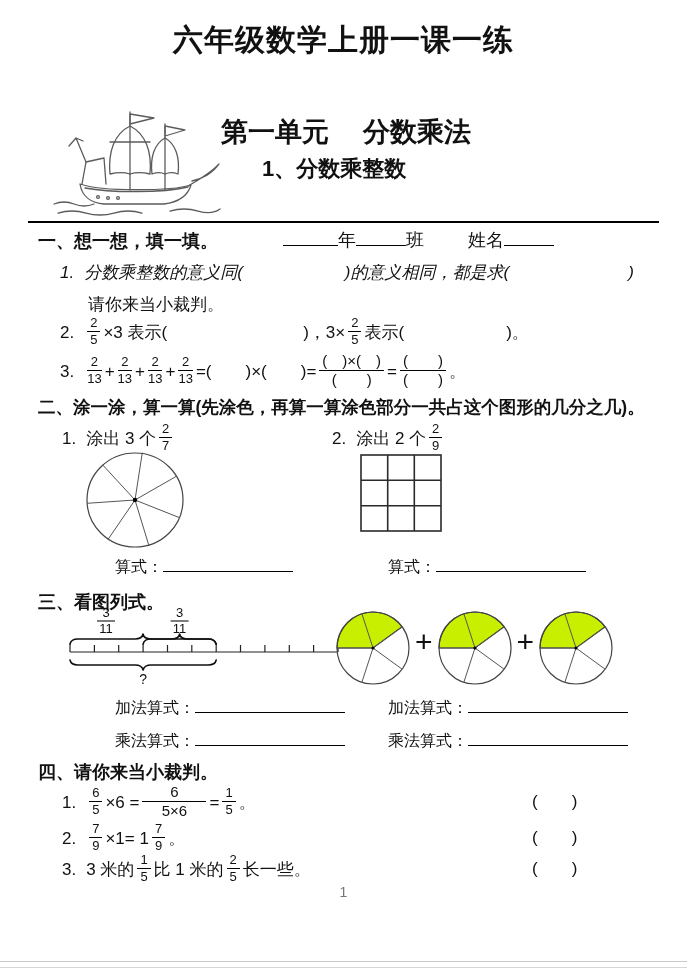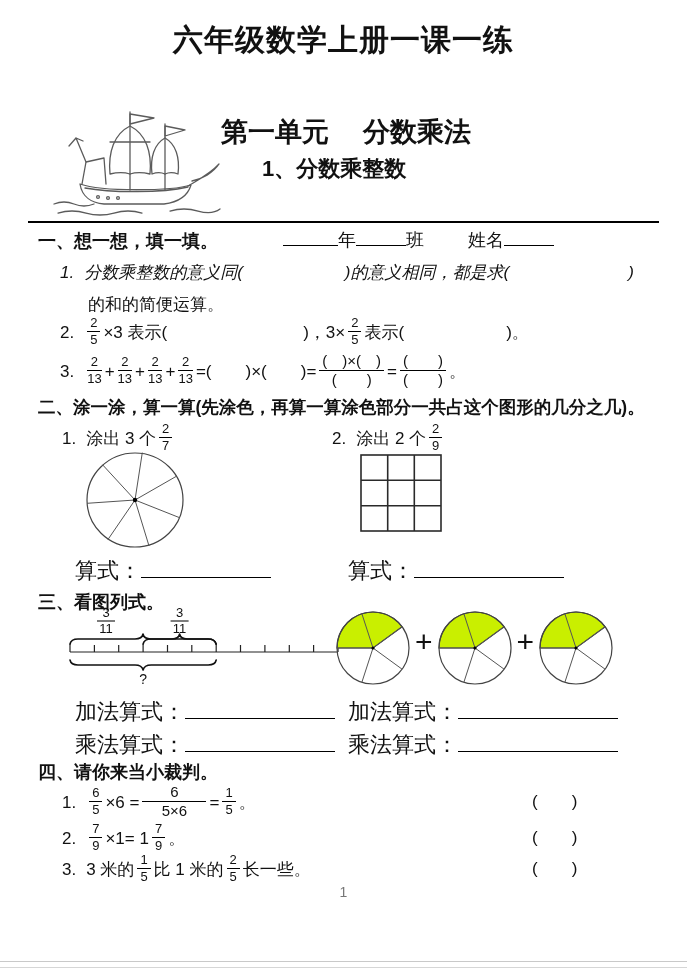--- a/index.html
+++ b/index.html
@@ -17,21 +17,21 @@
   .body-t{font-size:17px;}
   .row{white-space:nowrap;}
   .frac{display:inline-block;vertical-align:middle;text-align:center;line-height:1.05;
         font-size:13px;margin:0 3px;position:relative;top:-2px;}
   .frac .fn{display:block;border-bottom:1px solid #000;padding:0 3px 1px;}
   .frac .fd{display:block;padding-top:1px;}
   .frac.big{font-size:15px;}
   .frac.wmid .fn{min-width:58px;}
   .qno{margin-right:10px;}
   .plus-big{font-size:30px;font-weight:400;vertical-align:middle;margin:0 2px;position:relative;top:-6px;}
-  .label-t{font-size:22px;}
+  .label-t{font-size:16px;margin-left:40px;}
   #page-num{top:884px;left:0;width:100%;text-align:center;font-size:14px;color:#777;}
   #scan-edge1{top:961px;left:0;width:100%;border-top:1px solid #c9c9c9;}
   #scan-edge2{top:967px;left:0;width:100%;border-top:1px solid #d6d6d6;}
   svg{display:block;}
 </style>
 </head>
 <body>
 
 <div id="page">
 
@@ -73,21 +73,21 @@
     <span class="uline w55"></span><span>年</span><span class="uline w50"></span><span>班</span><span style="display:inline-block;width:44px;"></span><span>姓名</span><span class="uline w50"></span>
   </div>
 
   <div id="top-rule" class="abs"></div>
 
   <div class="abs sec-h" style="top:229px;left:38px;">一、想一想，填一填。</div>
 
   <div class="abs body-t row" style="top:261px;left:60px;font-style:italic;">
     <span class="qno">1.</span><span>分数乘整数的意义同(　　　　　　)的意义相同，都是求(　　　　　　　)</span>
   </div>
-  <div class="abs body-t" style="top:293px;left:88px;">的和的简便运算。</div>
+  <div class="abs body-t" style="top:293px;left:88px;">请你来当小裁判。</div>
 
   <div class="abs body-t row" style="top:318px;left:60px;">
     <span class="qno">2.</span><span class="frac"><span class="fn">2</span><span class="fd">5</span></span><span>×3 表示(　　　　　　　　)，3×</span><span class="frac"><span class="fn">2</span><span class="fd">5</span></span><span>表示(　　　　　　)。</span>
   </div>
 
   <div class="abs body-t row" style="top:355px;left:60px;">
     <span class="qno">3.</span><span class="frac"><span class="fn">2</span><span class="fd">13</span></span><span>+</span><span class="frac"><span class="fn">2</span><span class="fd">13</span></span><span>+</span><span class="frac"><span class="fn">2</span><span class="fd">13</span></span><span>+</span><span class="frac"><span class="fn">2</span><span class="fd">13</span></span><span>=(　　)×(　　)=</span><span class="frac big"><span class="fn">(　)×(　)</span><span class="fd">(　　)</span></span><span>=</span><span class="frac big"><span class="fn">(　　)</span><span class="fd">(　　)</span></span><span>。</span>
   </div>
 
   <div class="abs sec-h" style="top:395px;left:38px;font-size:17.5px;">二、涂一涂，算一算(先涂色，再算一算涂色部分一共占这个图形的几分之几)。</div>

